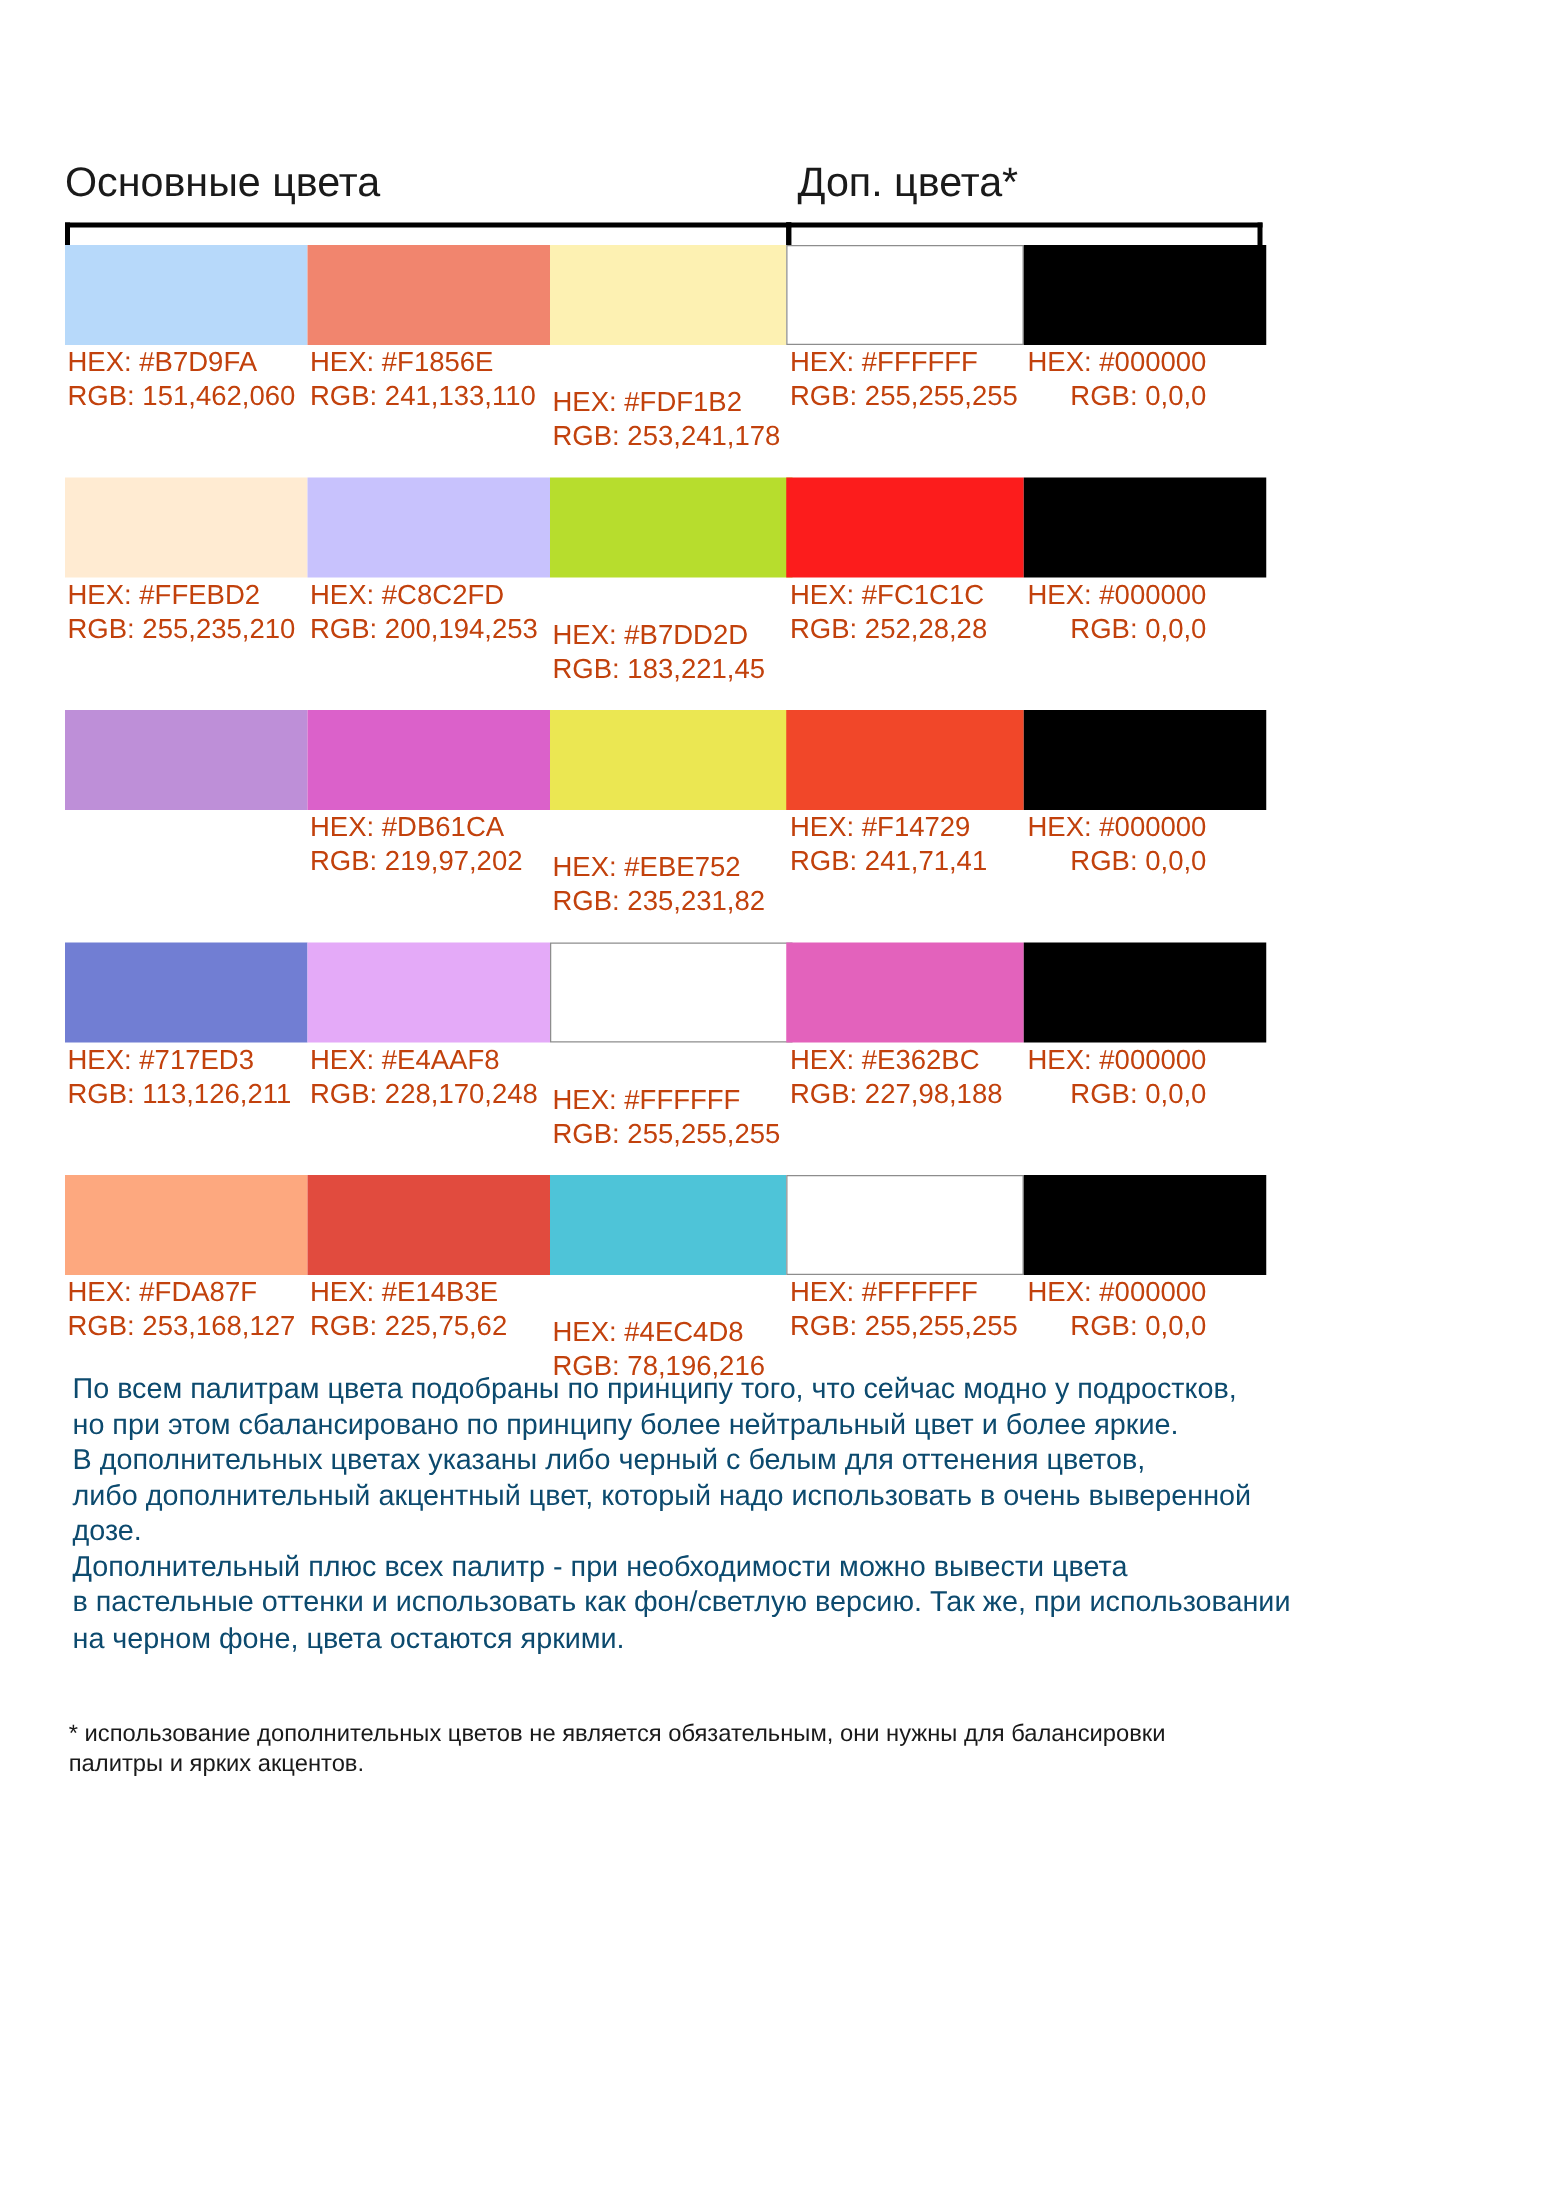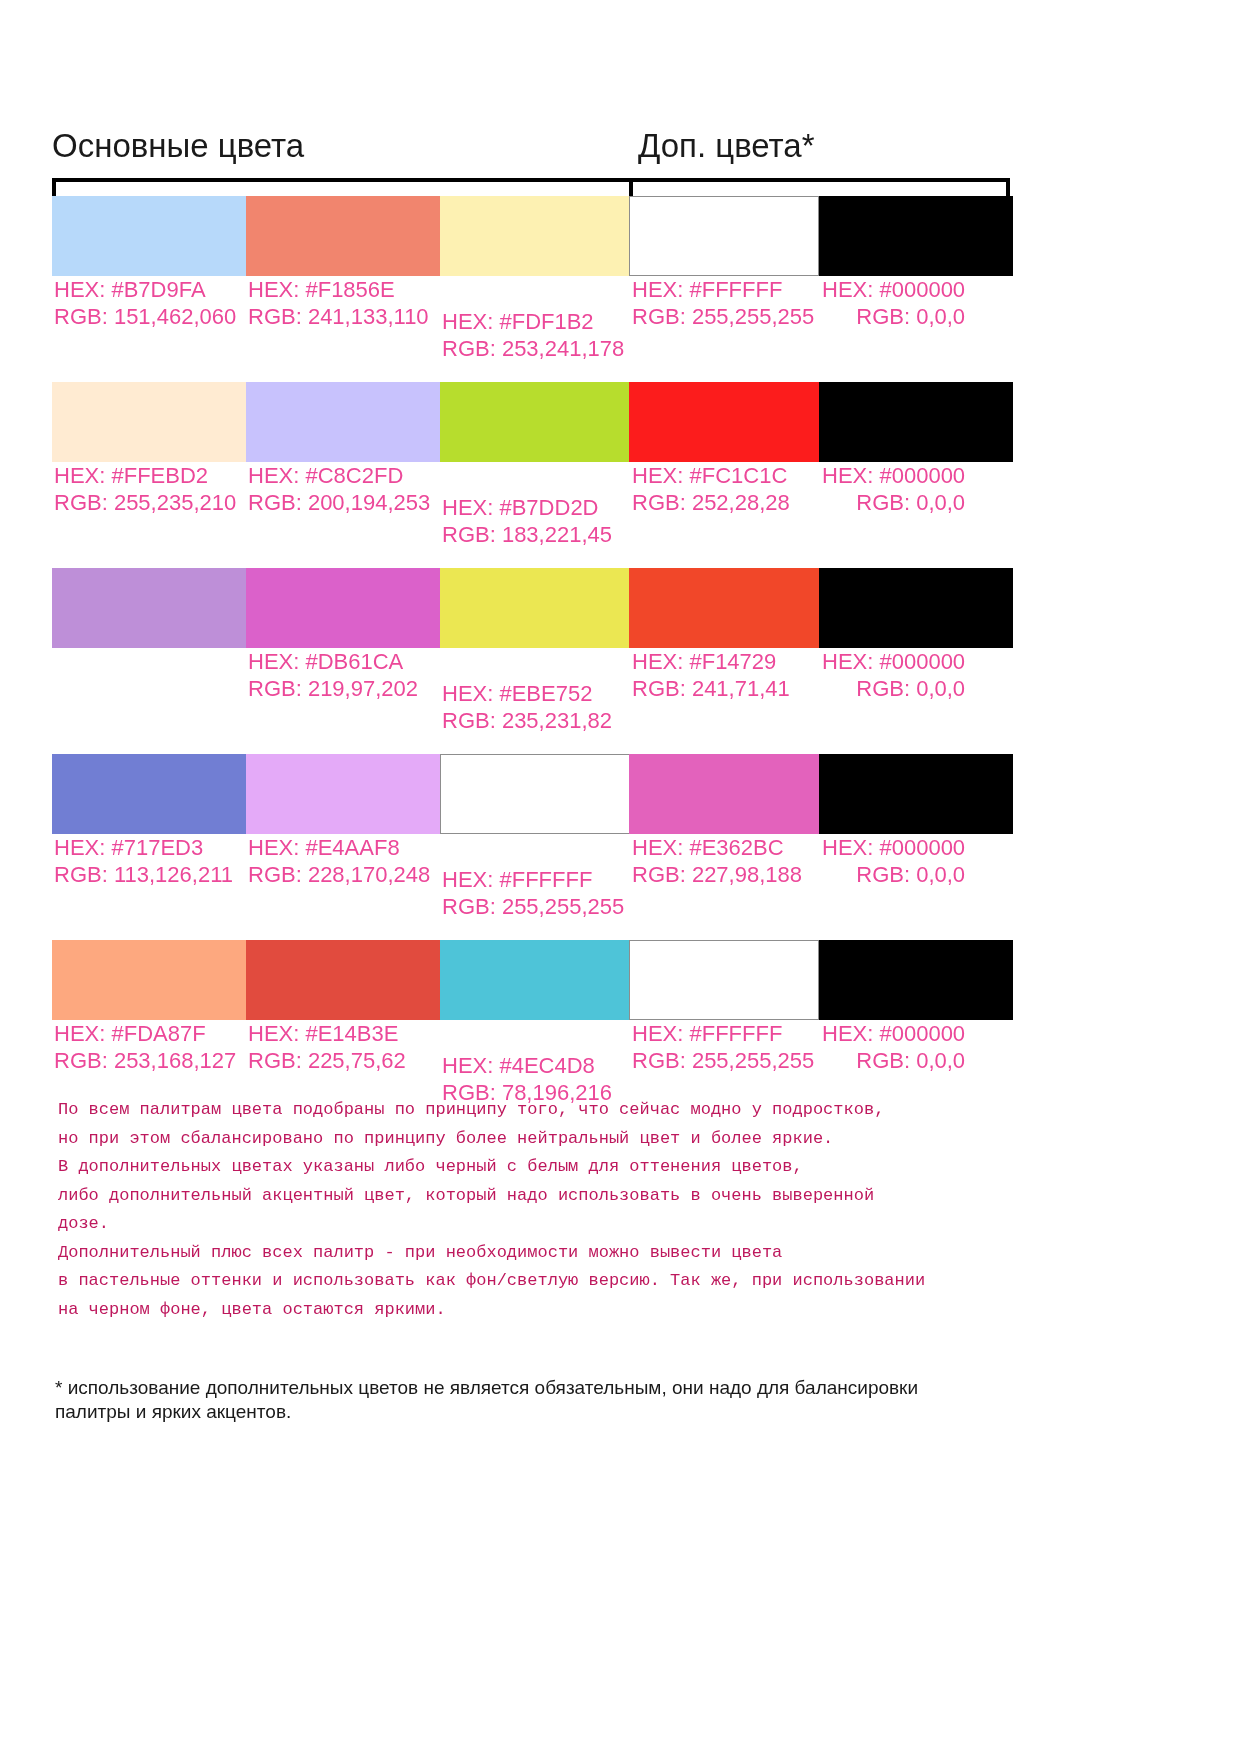--- a/index.html
+++ b/index.html
@@ -92,39 +92,38 @@
     position: relative;
     width: 1140px;
     height: 62px;
   }
   .label-cell {
     position: absolute;
     top: 0;
     white-space: nowrap;
     font-size: 22px;
     line-height: 27px;
-    color: #ec4899;
+    color: #c2410c;
   }
   .lb0 { left: 2px;   }
   .lb1 { left: 196px; }
   .lb2 { left: 390px; margin-top: 32px; }
   .lb3 { left: 580px; }
   .lb4 { left: 770px; text-align: right; }
   .label-hex, .label-rgb { display: block; }
 
   
   .body-copy {
     position: absolute;
     left: 58px;
     top: 1096px;
     width: 1130px;
-    font-size: 17px;
+    font-size: 23px;
     line-height: 28.5px;
-    color: #be185d;
-    font-family: Liberation Mono, monospace;
+    color: #0c4a6e;
   }
   .body-copy p {
     margin: 0;
     white-space: pre-wrap;
   }
 
   
   .footnote {
     position: absolute;
     left: 55px;
@@ -311,17 +310,17 @@
 но при этом сбалансировано по принципу более нейтральный цвет и более яркие.
 В дополнительных цветах указаны либо черный с белым для оттенения цветов,
 либо дополнительный акцентный цвет, который надо использовать в очень выверенной
 дозе.
 Дополнительный плюс всех палитр - при необходимости можно вывести цвета
 в пастельные оттенки и использовать как фон/светлую версию. Так же, при использовании
 на черном фоне, цвета остаются яркими.</p>
   </div>
 
   <div class="footnote">
-    <p>* использование дополнительных цветов не является обязательным, они надо для балансировки
+    <p>* использование дополнительных цветов не является обязательным, они нужны для балансировки
 палитры и ярких акцентов.</p>
   </div>
 
 </div>
 
 </body></html>

